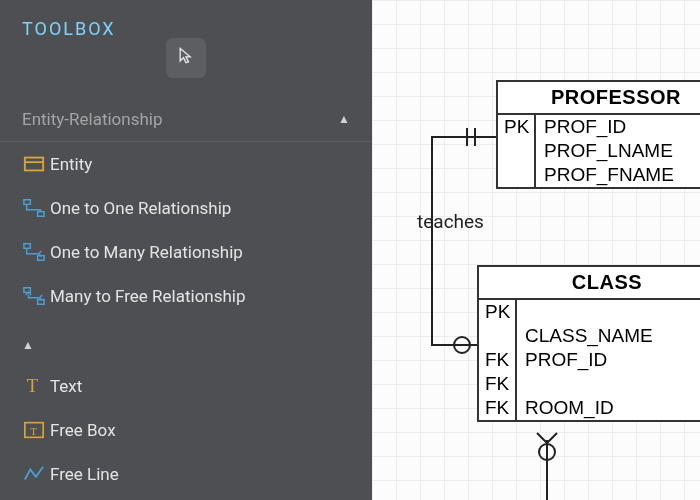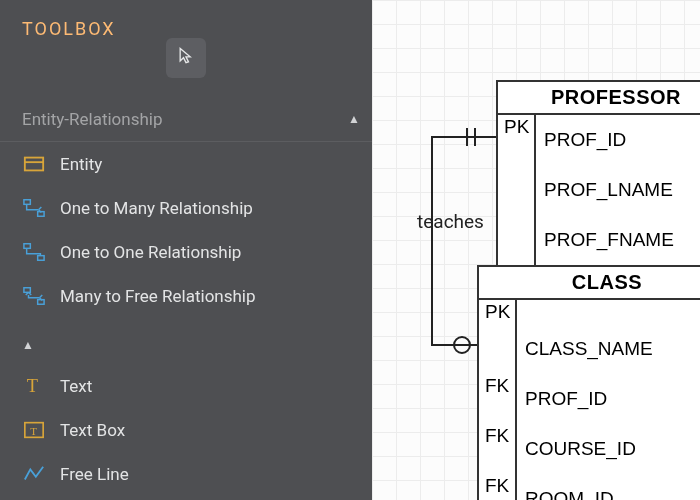--- a/index.html
+++ b/index.html
@@ -14,53 +14,53 @@
     color: #c9cacb;
     display: flex;
     flex-direction: column;
     position: relative;
     font-size: 17px;
   }
   .toolbox-title {
     padding: 18px 22px 10px 22px;
     font-size: 18px;
     letter-spacing: 2px;
-    color: #fdba74;
+    color: #7dd3fc;
   }
   .cursor-btn {
     position: absolute;
     top: 38px;
     left: 166px;
     width: 40px;
     height: 40px;
     border-radius: 6px;
     background: #5d5e62;
     display: flex;
     align-items: center;
     justify-content: center;
   }
   .cursor-btn svg { width: 20px; height: 20px; stroke: #e6e7e8; fill: none; stroke-width: 1.6; }
 
   .section-header {
     margin-top: 48px;
-    padding: 12px 12px 12px 22px;
+    padding: 12px 22px 12px 22px;
     display: flex;
     justify-content: space-between;
     align-items: center;
     color: #a3a4a6;
     border-bottom: 1px solid #5c5d60;
     cursor: pointer;
   }
   .section-header.secondary { margin-top: 8px; border-bottom: none; }
   .section-header .chev { font-size: 12px; color: #d2d3d5; }
   .tool-list { display: flex; flex-direction: column; }
   .tool-item {
     display: flex;
     align-items: center;
-    gap: 14px;
+    gap: 4px;
     padding: 10px 22px;
     color: #e3e4e5;
     cursor: pointer;
   }
   .tool-item .icon { width: 24px; height: 24px; display:flex; align-items:center; justify-content:center; }
   .tool-item .icon svg { width: 22px; height: 22px; }
 
   
   .canvas {
     flex: 1;
@@ -87,21 +87,21 @@
     padding: 4px 10px;
     letter-spacing: 0.5px;
   }
   .entity-row { display: flex; font-size: 19px; }
   .key-col {
     width: 38px;
     border-right: 2px solid #333;
     text-align: left;
     padding: 1px 6px;
   }
-  .attr-col { padding: 14px 8px; min-width: 150px; white-space: nowrap; }
+  .attr-col { padding: 1px 8px; min-width: 150px; white-space: nowrap; }
 
   .rel-label {
     position: absolute;
     font-size: 19px;
     color: #222;
     background: transparent;
   }
 
   
   .conn { position:absolute; pointer-events:none; }
@@ -134,35 +134,35 @@
             <line x1="2" y1="10" x2="22" y2="10" stroke="#d8a53a" stroke-width="2"></line>
           </svg>
       </span>
       <span>Entity</span>
     </div>
     <div class="tool-item">
       <span class="icon">
         <svg viewBox="0 0 24 24">
             <rect x="1" y="3" width="7" height="5" fill="none" stroke="#49a0d8" stroke-width="1.6"></rect>
             <rect x="16" y="16" width="7" height="5" fill="none" stroke="#49a0d8" stroke-width="1.6"></rect>
+            <path d="M4 8 V14 H19 V16" fill="none" stroke="#49a0d8" stroke-width="1.6"></path>
+          </svg>
+      </span>
+      <span>One to One Relationship</span>
+    </div>
+    <div class="tool-item">
+      <span class="icon">
+        <svg viewBox="0 0 24 24">
+            <rect x="1" y="3" width="7" height="5" fill="none" stroke="#49a0d8" stroke-width="1.6"></rect>
+            <rect x="16" y="16" width="7" height="5" fill="none" stroke="#49a0d8" stroke-width="1.6"></rect>
             <path d="M4 8 V14 H17" fill="none" stroke="#49a0d8" stroke-width="1.6"></path>
             <path d="M17 14 L20 11 M17 14 L20 17" stroke="#49a0d8" stroke-width="1.6"></path>
           </svg>
       </span>
       <span>One to Many Relationship</span>
-    </div>
-    <div class="tool-item">
-      <span class="icon">
-        <svg viewBox="0 0 24 24">
-            <rect x="1" y="3" width="7" height="5" fill="none" stroke="#49a0d8" stroke-width="1.6"></rect>
-            <rect x="16" y="16" width="7" height="5" fill="none" stroke="#49a0d8" stroke-width="1.6"></rect>
-            <path d="M4 8 V14 H19 V16" fill="none" stroke="#49a0d8" stroke-width="1.6"></path>
-          </svg>
-      </span>
-      <span>One to One Relationship</span>
     </div>
     <div class="tool-item">
       <span class="icon">
         <svg viewBox="0 0 24 24">
             <rect x="1" y="3" width="7" height="5" fill="none" stroke="#49a0d8" stroke-width="1.6"></rect>
             <rect x="16" y="16" width="7" height="5" fill="none" stroke="#49a0d8" stroke-width="1.6"></rect>
             <path d="M6 8 L3 11 M6 8 L9 11" stroke="#49a0d8" stroke-width="1.6"></path>
             <path d="M6 11 V14 H18" fill="none" stroke="#49a0d8" stroke-width="1.6"></path>
             <path d="M18 14 L21 11 M18 14 L21 17" stroke="#49a0d8" stroke-width="1.6"></path>
           </svg>
@@ -183,21 +183,21 @@
       </span>
       <span>Text</span>
     </div>
     <div class="tool-item">
       <span class="icon">
         <svg viewBox="0 0 24 24">
             <rect x="2" y="4" width="20" height="16" fill="none" stroke="#d8a53a" stroke-width="1.8"></rect>
             <text x="8" y="17" font-size="12" font-family="Georgia, serif" fill="#d8a53a">T</text>
           </svg>
       </span>
-      <span>Text Box</span>
+      <span>Free Box</span>
     </div>
     <div class="tool-item">
       <span class="icon">
         <svg viewBox="0 0 24 24">
             <polyline points="2,18 8,7 14,15 22,4" fill="none" stroke="#49a0d8" stroke-width="2"></polyline>
           </svg>
       </span>
       <span>Free Line</span>
     </div>
   </div>
@@ -247,21 +247,20 @@
     <div class="entity-row">
       <div class="key-col"></div>
       <div class="attr-col">CLASS_NAME</div>
     </div>
     <div class="entity-row">
       <div class="key-col">FK</div>
       <div class="attr-col">PROF_ID</div>
     </div>
     <div class="entity-row">
       <div class="key-col">FK</div>
-      <div class="attr-col">COURSE_ID</div>
     </div>
     <div class="entity-row">
       <div class="key-col">FK</div>
       <div class="attr-col">ROOM_ID</div>
     </div>
   </div>
 
 </div>
 
 </body></html>

